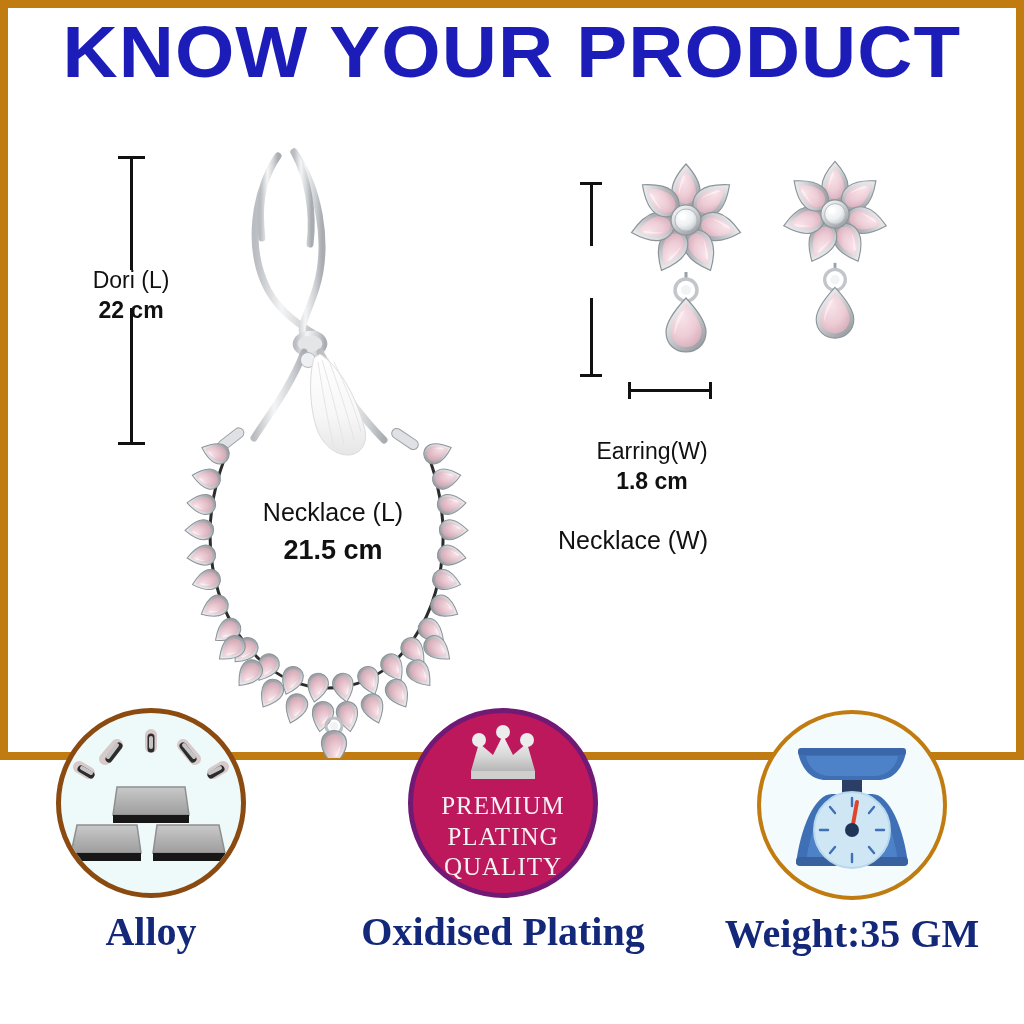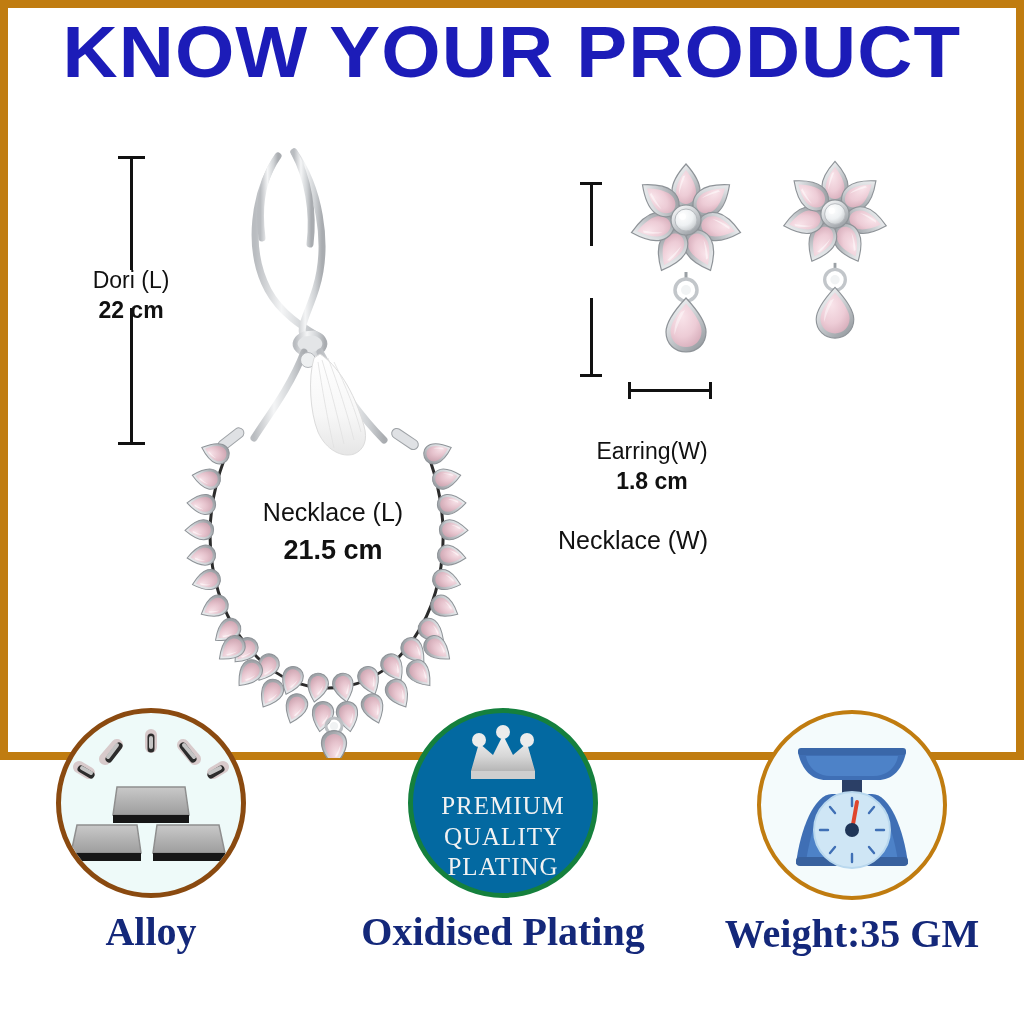--- a/index.html
+++ b/index.html
@@ -50,21 +50,21 @@
   #necklace-art{position:absolute;left:150px;top:130px;width:340px;height:620px;}
   #earring-art{position:absolute;left:590px;top:150px;width:360px;height:240px;}
 
   
   .badge-block{position:absolute;width:320px;text-align:center;}
   .badge-circle{
     width:190px;height:190px;border-radius:50%;
     margin:0 auto;position:relative;box-sizing:border-box;
   }
   .badge-alloy{border:5px solid #8a4a10;background:#eefaf9;overflow:hidden;}
-  .badge-premium{border:5px solid #15803d;background:#0369a1;overflow:hidden;}
+  .badge-premium{border:5px solid #701a75;background:#be185d;overflow:hidden;}
   .badge-weight{border:4px solid #c07c10;background:#f4fbfc;overflow:hidden;}
 
   .badge-caption{
     margin-top:14px;
     font-family:"Liberation Serif",serif;
     font-weight:bold;
     font-size:40px;
     color:#14287a;
     white-space:nowrap;
     line-height:1;
@@ -344,22 +344,22 @@
           </linearGradient>
         </defs>
         <path d="M58,58 L66,30 L80,42 L90,22 L100,42 L114,30 L122,58 Z" fill="url(#crowng)"></path>
         <rect x="58" y="58" width="64" height="8" fill="#cfcfcf"></rect>
         <circle cx="66" cy="27" r="7" fill="#ececec"></circle>
         <circle cx="90" cy="19" r="7" fill="#ececec"></circle>
         <circle cx="114" cy="27" r="7" fill="#ececec"></circle>
       </svg>
       <div class="premium-text">
         <div>PREMIUM</div>
+        <div>PLATING</div>
         <div>QUALITY</div>
-        <div>PLATING</div>
       </div>
     </div>
     <div class="badge-caption">Oxidised Plating</div>
   </div>
 
   <div class="badge-block" style="left:684px;top:702px;">
     <div class="badge-circle badge-weight">
       <svg viewBox="0 0 180 180" width="180" height="180">
 
         <path d="M36,38 L144,38 C144,38 140,66 116,66 L64,66 C40,66 36,38 36,38 Z" fill="#3f6fb5"></path>

